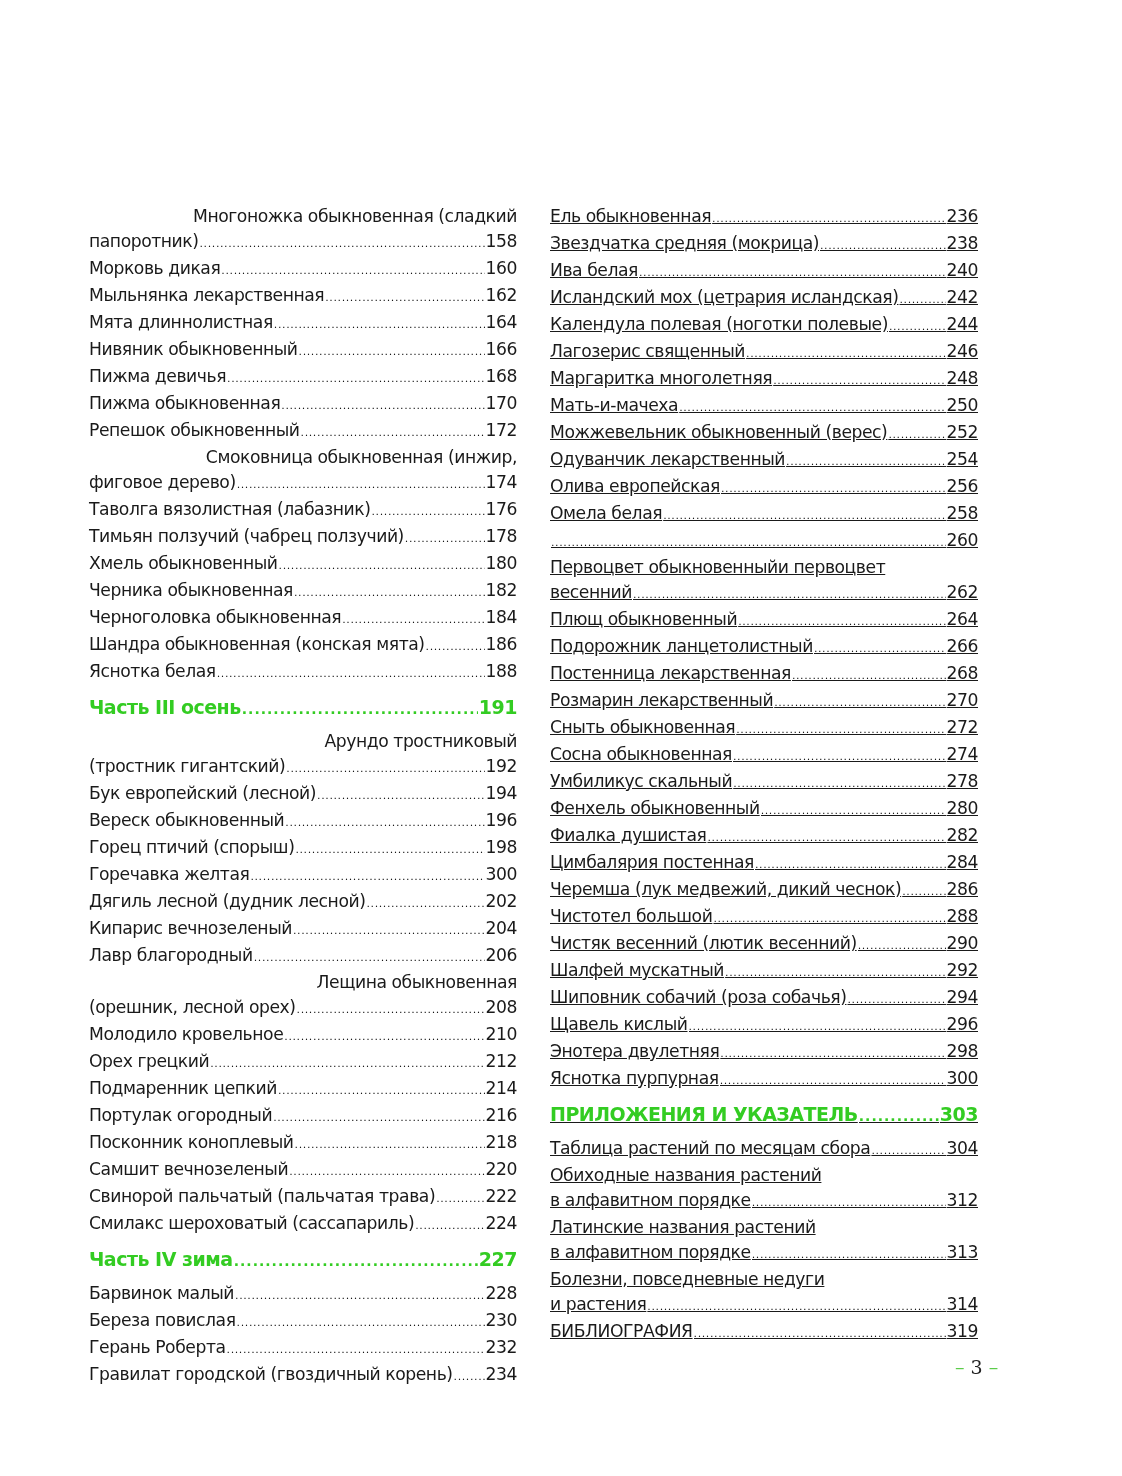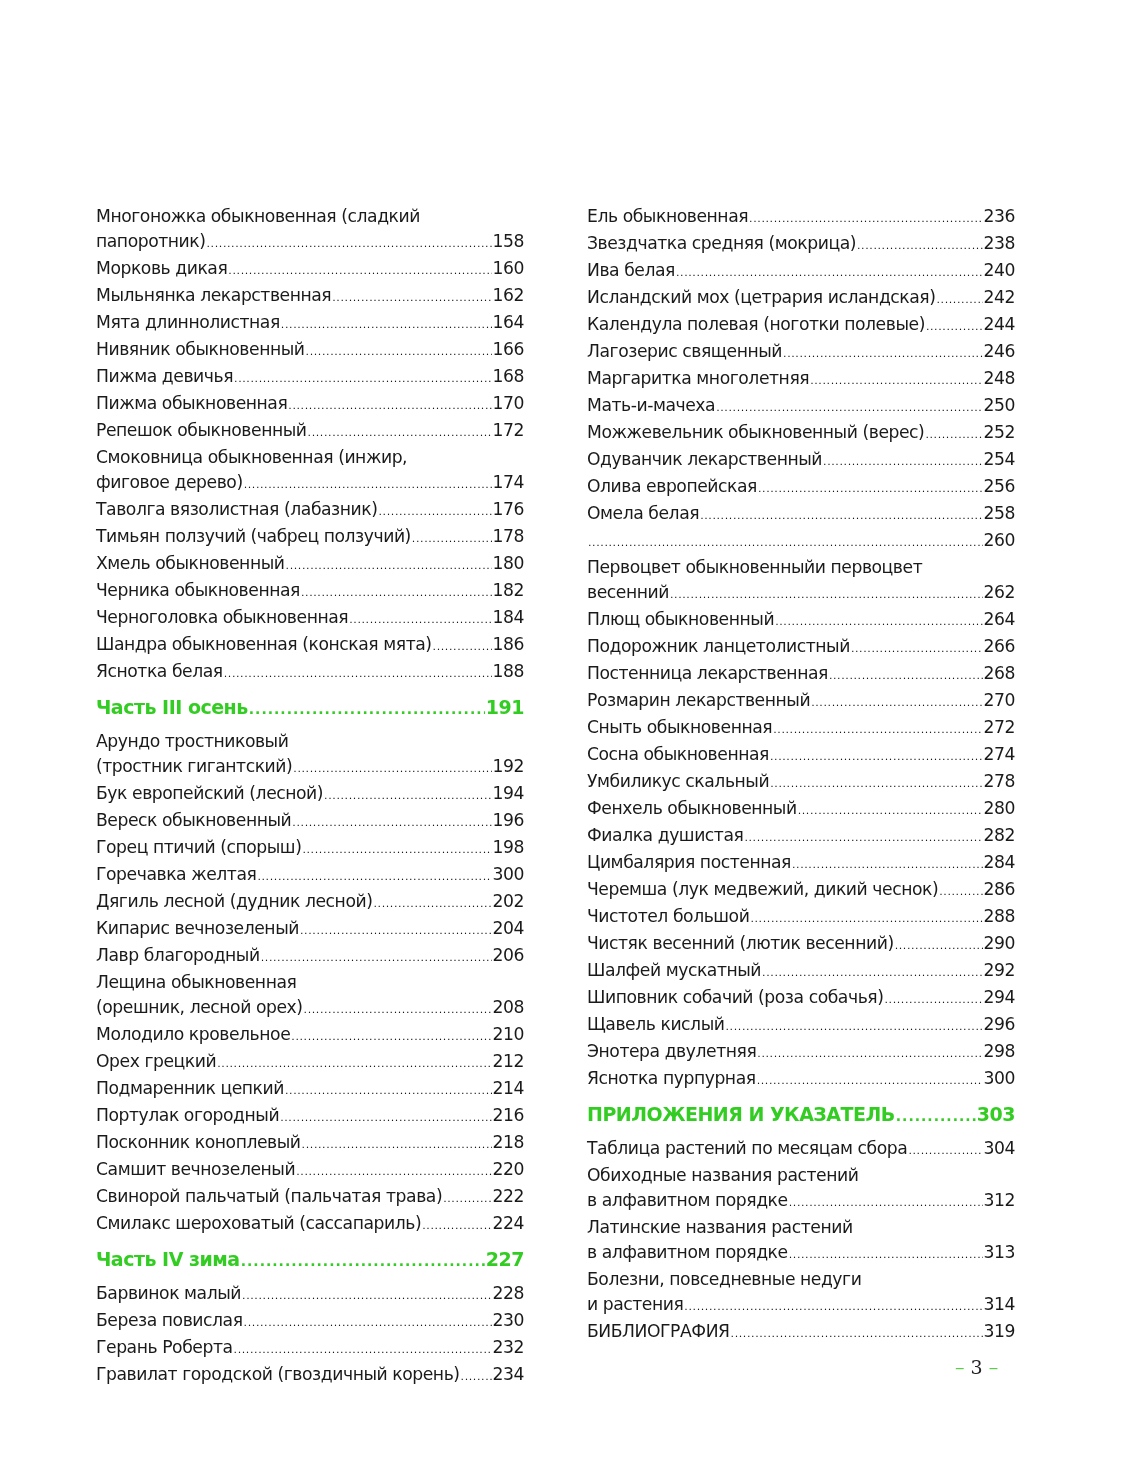--- a/index.html
+++ b/index.html
@@ -1,22 +1,22 @@
 <!DOCTYPE html>
 <html><head>
 <meta charset="utf-8">
 <style>
   html, body { margin: 0; padding: 0; background: #ffffff; }
   body {
     width: 1122px; height: 1476px; position: relative; overflow: hidden;
     font-family: "DejaVu Sans", sans-serif; color: #1a1a1a;
   }
   .col { position: absolute; top: 204px; width: 428px; }
-  .col-left { left: 96px; }
-  .col-right { left: 587px; }
+  .col-left { left: 89px; text-align: right; }
+  .col-right { left: 550px; text-decoration: underline; }
   .entry { font-size: 17.2px; line-height: 25px; letter-spacing: -0.45px; }
   .line { display: flex; align-items: baseline; white-space: nowrap; }
   .line .t { flex: 0 0 auto; }
   .line .dots {
     flex: 1 1 auto; overflow: hidden; margin: 0 1px;
     font-size: 11px; letter-spacing: 0.6px; color: #1a1a1a;
   }
   .line .dots::before {
     content: "........................................................................................................................................................................";
   }

